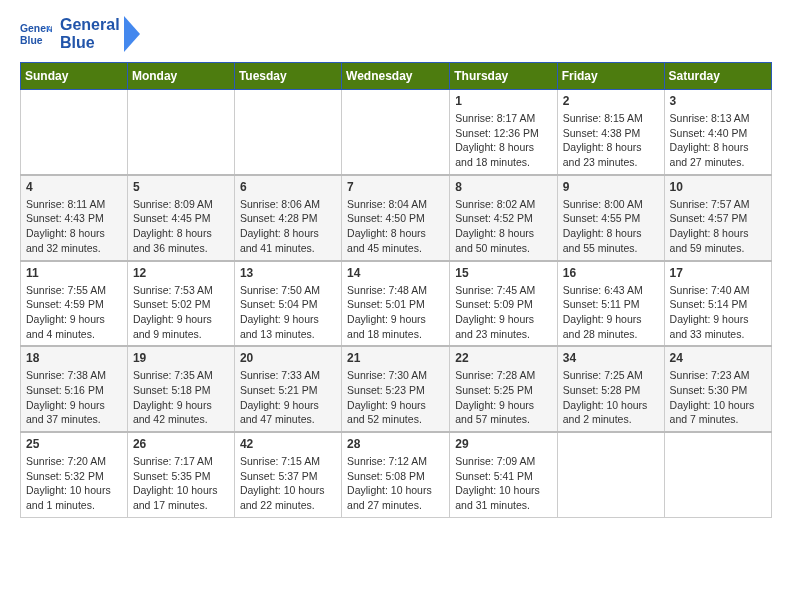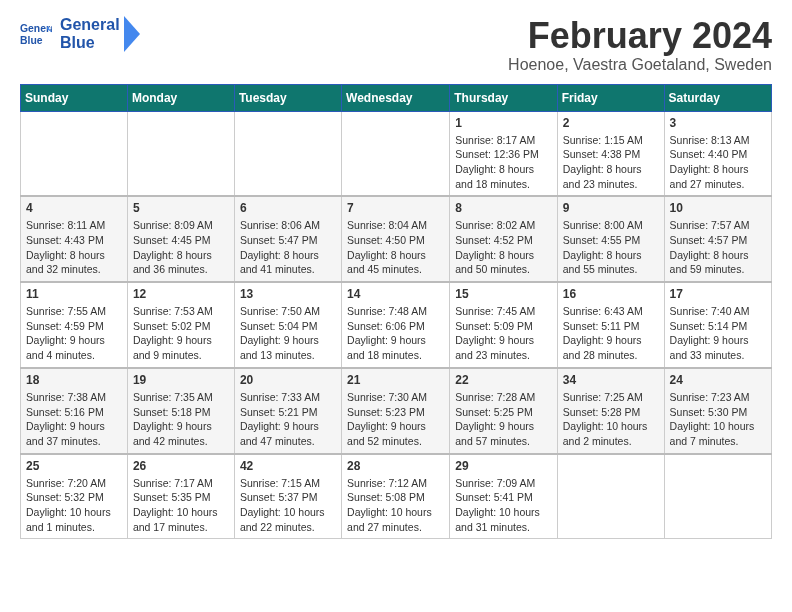--- a/index.html
+++ b/index.html
@@ -38,21 +38,21 @@
       font-size: 16px;
       color: #555;
       font-weight: normal;
     }
     .calendar {
       width: 100%;
       border-collapse: collapse;
       font-size: 11px;
     }
     .calendar th {
-      background: #0f766e;
+      background: #4d7c0f;
       color: #fff;
       padding: 6px 4px;
       text-align: left;
       font-size: 12px;
       font-weight: bold;
       border: 1px solid #2a5ab9;
     }
     .calendar td {
       border: 1px solid #ccc;
       vertical-align: top;
@@ -94,24 +94,20 @@
       <polygon points="34,10 40,18 34,14" fill="#4488ee"></polygon>
     </svg>
     <div style="display:flex;flex-direction:column;line-height:1.1;margin-left:4px;">
       <span style="font-size:16px;font-weight:bold;color:#2255aa;">General</span>
       <span style="font-size:16px;font-weight:bold;color:#2255aa;">Blue</span>
     </div>
     <svg width="16" height="36" viewBox="0 0 16 36">
       <polygon points="0,0 16,18 0,36" fill="#4488ee"></polygon>
     </svg>
   </div>
-  <div class="title-section">
-    <div class="main-title">February 2024</div>
-    <div class="sub-title">Hoenoe, Vaestra Goetaland, Sweden</div>
-  </div>
 </div>
 
 <table class="calendar">
   <thead>
     <tr>
     <th>Sunday</th>
         <th>Monday</th>
         <th>Tuesday</th>
         <th>Wednesday</th>
         <th>Thursday</th>
@@ -127,21 +123,21 @@
         <td class="empty-cell"></td>
         <td>
           <span class="day-number">1</span>
           <div class="day-info">Sunrise: 8:17 AM</div>
           <div class="day-info">Sunset: 12:36 PM</div>
           <div class="day-info">Daylight: 8 hours</div>
           <div class="day-info">and 18 minutes.</div>
         </td>
         <td>
           <span class="day-number">2</span>
-          <div class="day-info">Sunrise: 1:15 AM</div>
+          <div class="day-info">Sunrise: 8:15 AM</div>
           <div class="day-info">Sunset: 4:38 PM</div>
           <div class="day-info">Daylight: 8 hours</div>
           <div class="day-info">and 23 minutes.</div>
         </td>
         <td>
           <span class="day-number">3</span>
           <div class="day-info">Sunrise: 8:13 AM</div>
           <div class="day-info">Sunset: 4:40 PM</div>
           <div class="day-info">Daylight: 8 hours</div>
           <div class="day-info">and 27 minutes.</div>
@@ -158,21 +154,21 @@
         <td>
           <span class="day-number">5</span>
           <div class="day-info">Sunrise: 8:09 AM</div>
           <div class="day-info">Sunset: 4:45 PM</div>
           <div class="day-info">Daylight: 8 hours</div>
           <div class="day-info">and 36 minutes.</div>
         </td>
         <td>
           <span class="day-number">6</span>
           <div class="day-info">Sunrise: 8:06 AM</div>
-          <div class="day-info">Sunset: 5:47 PM</div>
+          <div class="day-info">Sunset: 4:28 PM</div>
           <div class="day-info">Daylight: 8 hours</div>
           <div class="day-info">and 41 minutes.</div>
         </td>
         <td>
           <span class="day-number">7</span>
           <div class="day-info">Sunrise: 8:04 AM</div>
           <div class="day-info">Sunset: 4:50 PM</div>
           <div class="day-info">Daylight: 8 hours</div>
           <div class="day-info">and 45 minutes.</div>
         </td>
@@ -216,21 +212,21 @@
         <td>
           <span class="day-number">13</span>
           <div class="day-info">Sunrise: 7:50 AM</div>
           <div class="day-info">Sunset: 5:04 PM</div>
           <div class="day-info">Daylight: 9 hours</div>
           <div class="day-info">and 13 minutes.</div>
         </td>
         <td>
           <span class="day-number">14</span>
           <div class="day-info">Sunrise: 7:48 AM</div>
-          <div class="day-info">Sunset: 6:06 PM</div>
+          <div class="day-info">Sunset: 5:01 PM</div>
           <div class="day-info">Daylight: 9 hours</div>
           <div class="day-info">and 18 minutes.</div>
         </td>
         <td>
           <span class="day-number">15</span>
           <div class="day-info">Sunrise: 7:45 AM</div>
           <div class="day-info">Sunset: 5:09 PM</div>
           <div class="day-info">Daylight: 9 hours</div>
           <div class="day-info">and 23 minutes.</div>
         </td>

